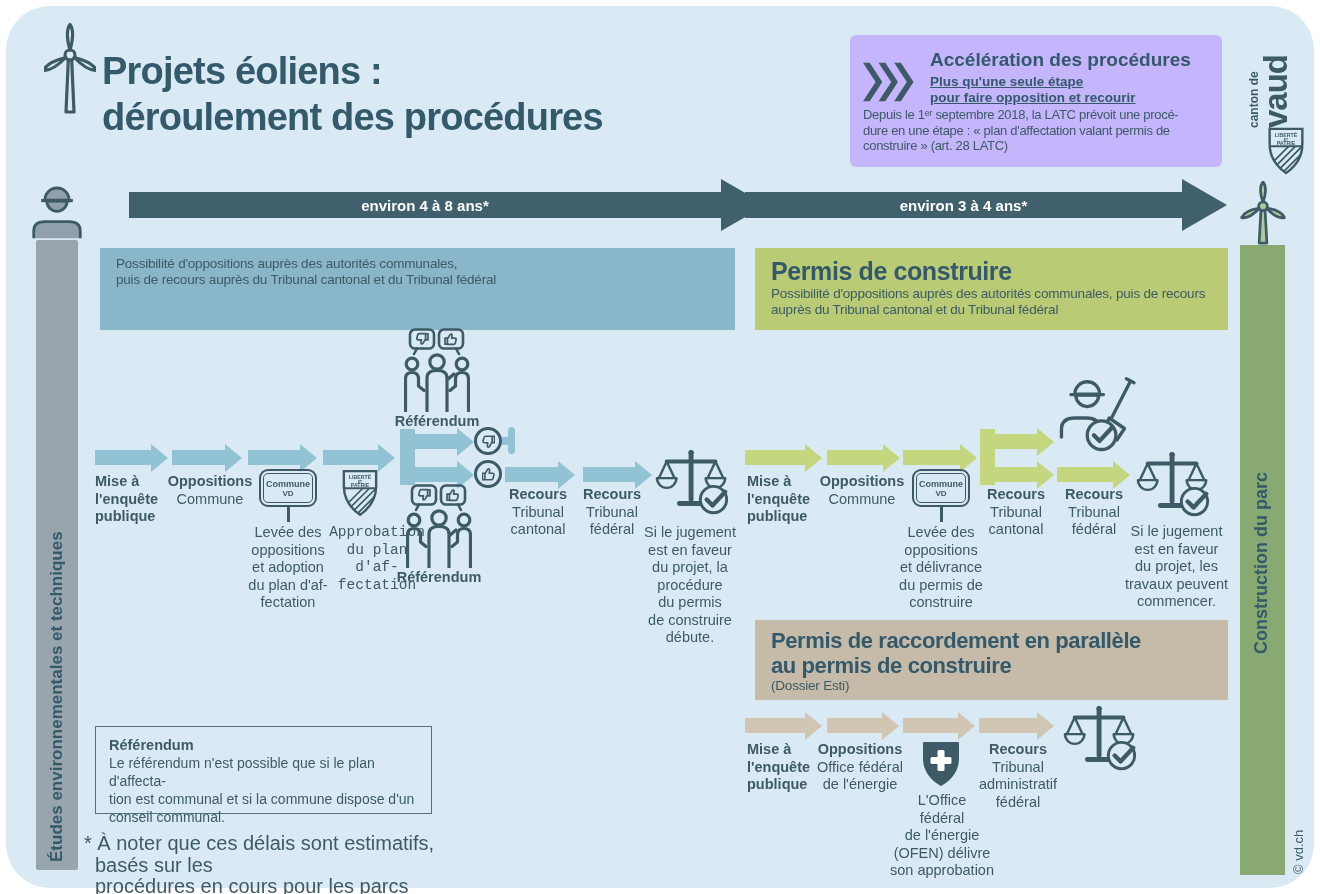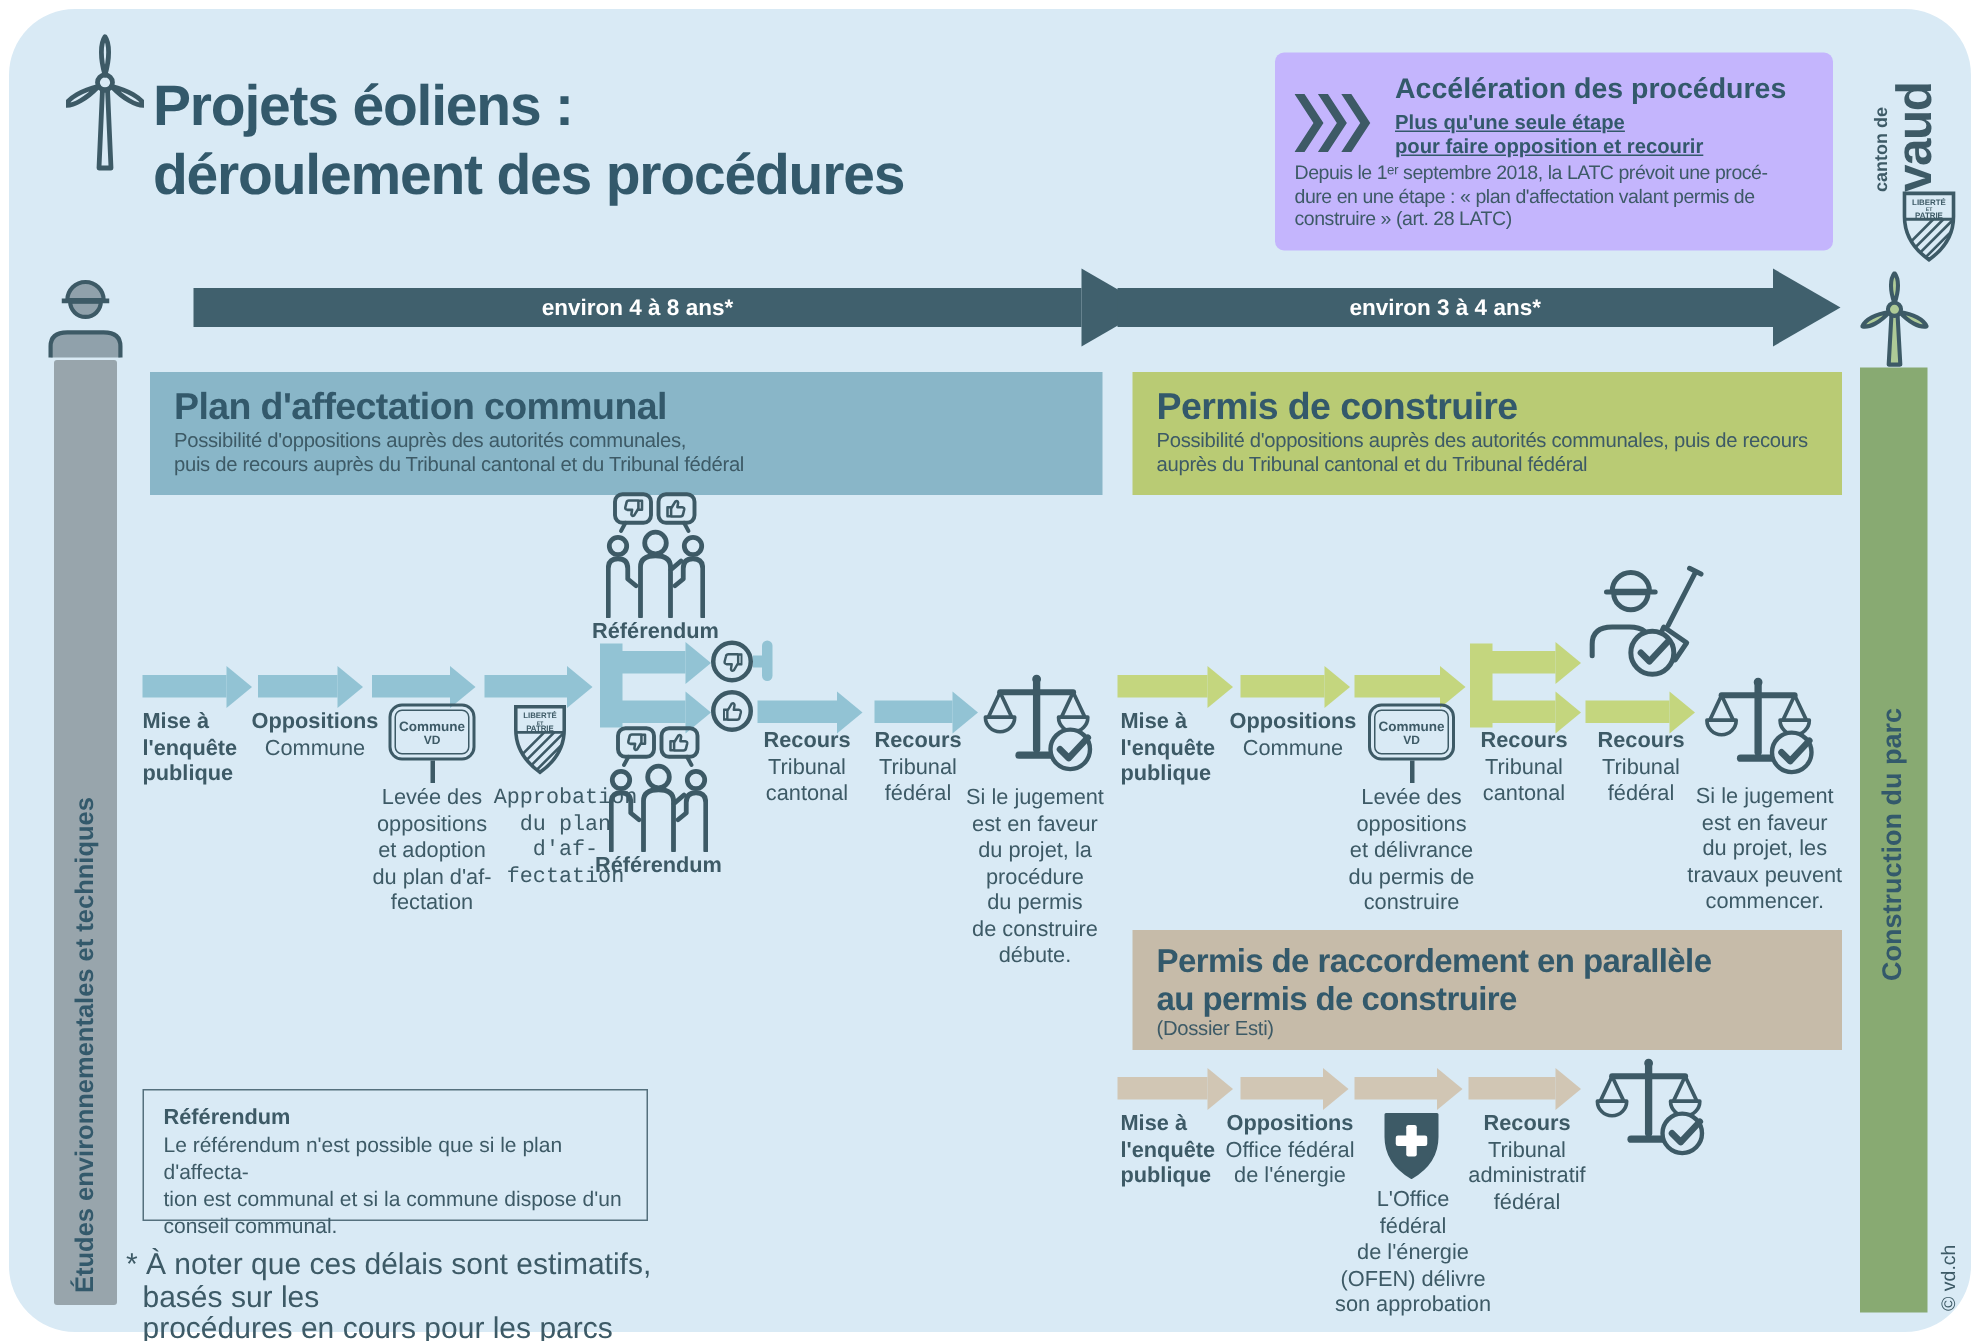--- a/index.html
+++ b/index.html
@@ -130,21 +130,20 @@
       <path d="M36 22 C32.8 13 32.8 5 36 1 C39.2 5 39.2 13 36 22 Z" transform="rotate(118 36 26)"></path>
       <path d="M36 22 C32.8 13 32.8 5 36 1 C39.2 5 39.2 13 36 22 Z" transform="rotate(242 36 26)"></path>
       <circle cx="36" cy="26" r="4.5"></circle>
     </g>
   </svg>
   <div class="abs" style="left:1240px;top:245px;width:45px;height:630px;background:var(--greenbar);"></div>
   <div class="abs rot barlbl tc" style="left:1251px;top:708px;width:290px;font-size:18px;" data-bind="side_bars.right">Construction du parc</div>
   <div class="abs rot" style="left:1291px;top:874px;width:80px;font-size:13px;color:var(--dark);" data-bind="footer.copyright">© vd.ch</div>
 
   <div class="hdr" style="left:100px;top:248px;width:635px;height:82px;background:var(--bluehdr);">
-    <h2 data-bind="sections.blue.title">Plan d'affectation communal</h2>
     <div class="sub" data-bind="sections.blue.subtitle_lines">Possibilité d'oppositions auprès des autorités communales,
 puis de recours auprès du Tribunal cantonal et du Tribunal fédéral</div>
   </div>
   <div class="hdr" style="left:755px;top:248px;width:473px;height:82px;background:var(--greenhdr);">
     <h2 data-bind="sections.green.title">Permis de construire</h2>
     <div class="sub" data-bind="sections.green.subtitle_lines">Possibilité d'oppositions auprès des autorités communales, puis de recours
 auprès du Tribunal cantonal et du Tribunal fédéral</div>
   </div>
   <div class="hdr" style="left:755px;top:620px;width:473px;height:80px;background:var(--beigehdr);">
     <h2 style="font-size:22px;line-height:25px;" data-bind="sections.beige.title_lines">Permis de raccordement en parallèle

